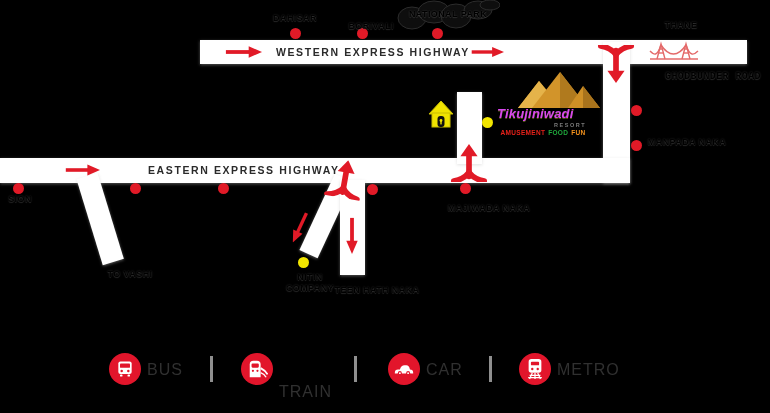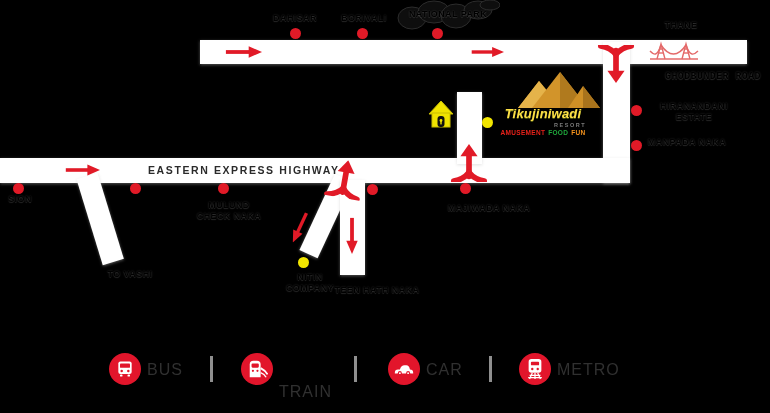--- a/index.html
+++ b/index.html
@@ -23,22 +23,22 @@
   .legend-item-label{
     position:absolute;color:#303030;font-size:16px;letter-spacing:1px;white-space:nowrap;
     top:361px;
   }
   .legend-circle{
     position:absolute;width:32px;height:32px;border-radius:50%;background:#e2152b;
     top:353px;display:flex;align-items:center;justify-content:center;
   }
   .legend-sep{position:absolute;width:3px;height:26px;background:#8f8f8f;top:356px;}
   .brand-text{
-    position:absolute;left:497px;top:106px;width:92px;text-align:center;
-    color:#fde047;font-weight:bold;font-style:italic;font-size:13px;letter-spacing:.2px;
+    position:absolute;left:497px;top:106px;width:92px;
+    color:#d946ef;font-weight:bold;font-style:italic;font-size:13px;letter-spacing:.2px;
     text-shadow:0 1px 0 #4c560d;white-space:nowrap;
   }
   .brand-sub{
     position:absolute;left:528px;top:121.5px;width:58px;text-align:right;
     color:#7a7a7a;font-size:5.5px;letter-spacing:1.5px;font-weight:bold;
   }
   .brand-tagline{
     position:absolute;left:497px;top:129px;width:92px;display:flex;gap:3px;justify-content:center;
     font-size:6.5px;font-weight:bold;letter-spacing:.3px;white-space:nowrap;
   }
@@ -50,20 +50,21 @@
 <div id="canvas">
 
   <div class="road" style="left:200px;top:40px;width:547px;height:24px;"></div>
   <div class="road" style="left:603px;top:42px;width:27px;height:141px;"></div>
   <div class="road" style="left:0px;top:158px;width:630px;height:25px;"></div>
   <div class="road" style="left:457px;top:92px;width:25px;height:72px;"></div>
   <div class="road" style="left:76px;top:176px;width:22px;height:90px;transform:rotate(-17deg);transform-origin:top center;"></div>
   <div class="road" style="left:334px;top:178px;width:20px;height:84px;transform:rotate(25deg);transform-origin:top center;"></div>
   <div class="road" style="left:340px;top:180px;width:25px;height:95px;"></div>
 
+  <div class="road-text" style="left:276px;top:40px;width:182px;line-height:24px;">WESTERN EXPRESS HIGHWAY</div>
   <div class="road-text" style="left:148px;top:158px;width:182px;line-height:25px;">EASTERN EXPRESS HIGHWAY</div>
 
   <div class="arrow-right" style="position:absolute;left:224px;top:46px;">
     <svg width="38" height="12" viewBox="0 0 40 12">
         <line x1="2" y1="6" x2="27" y2="6" stroke="#e11a27" stroke-width="4"></line>
         <polygon points="26,0 26,12 40,6" fill="#e11a27"></polygon>
       </svg>
   </div>
   <div class="arrow-right" style="position:absolute;left:470px;top:46px;">
     <svg width="34" height="12" viewBox="0 0 40 12">
@@ -180,29 +181,27 @@
 
   <div class="brand-text">Tikujiniwadi</div>
   <div class="brand-sub">RESORT</div>
   <div class="brand-tagline">
     <span class="tag-w1">AMUSEMENT</span>
     <span class="tag-w2">FOOD</span>
     <span class="tag-w3">FUN</span>
   </div>
 
   <div class="map-label" style="left:262px;top:13px;width:66px;">DAHISAR</div>
-  <div class="map-label" style="left:334px;top:13px;width:60px;">BORIVALI</div>
+  <div class="map-label" style="left:334px;top:21px;width:60px;text-align:right;">BORIVALI</div>
   <div class="map-label" style="left:398px;top:9px;width:100px;">NATIONAL PARK</div>
   <div class="map-label" style="left:655px;top:20px;width:52px;">THANE</div>
   <div class="map-label" style="left:658px;top:71px;width:110px;font-size:10px;font-family:Liberation Mono, monospace;">GHODBUNDER ROAD</div>
-  <div class="map-label" style="left:646px;top:101px;width:96px;">HIRANANDANI ESTATE</div>
   <div class="map-label" style="left:646px;top:137px;width:82px;">MANPADA NAKA</div>
   <div class="map-label" style="left:0px;top:194px;width:40px;">SION</div>
   <div class="map-label" style="left:100px;top:269px;width:60px;">TO VASHI</div>
-  <div class="map-label" style="left:190px;top:200px;width:78px;">MULUND CHECK NAKA</div>
   <div class="map-label" style="left:282px;top:272px;width:56px;">NITIN COMPANY</div>
   <div class="map-label" style="left:330px;top:285px;width:94px;">TEEN HATH NAKA</div>
   <div class="map-label" style="left:446px;top:203px;width:86px;">MAJIWADA NAKA</div>
 
   <div class="legend-circle" style="left:109px;">
     <svg width="20" height="20" viewBox="0 0 24 24">
       <rect x="4" y="3" width="16" height="15" rx="2.5" fill="#fff"></rect>
       <rect x="6" y="5.5" width="12" height="5" rx="1" fill="#e2152b"></rect>
       <circle cx="8" cy="14.5" r="1.5" fill="#e2152b"></circle>
       <circle cx="16" cy="14.5" r="1.5" fill="#e2152b"></circle>

